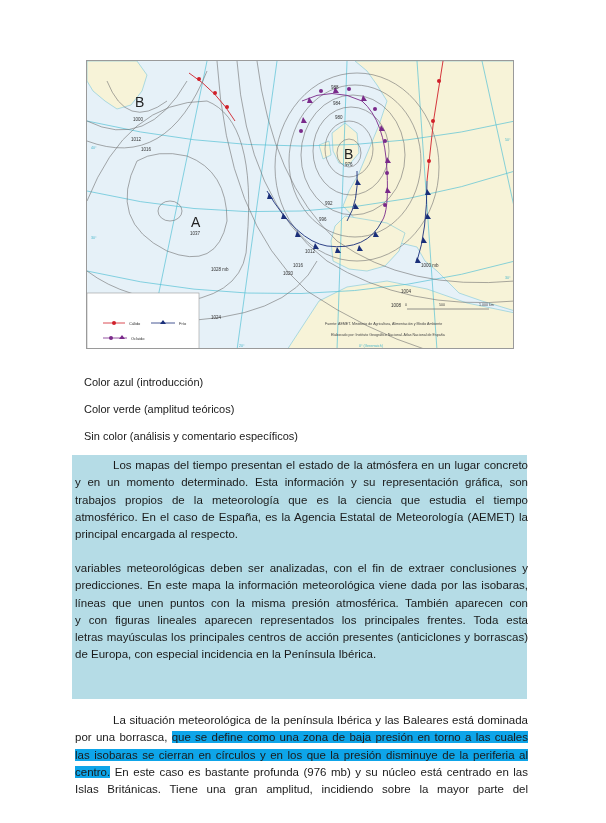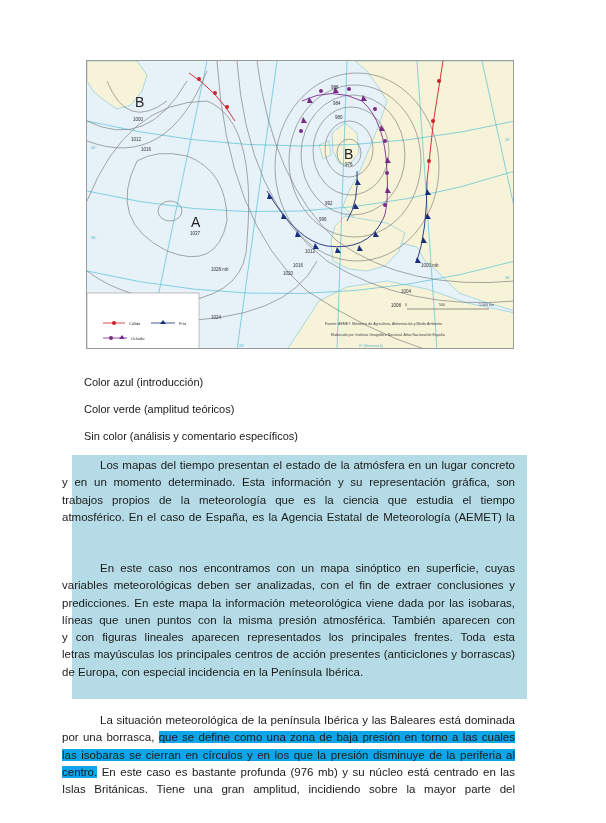--- a/index.html
+++ b/index.html
@@ -11,21 +11,21 @@
   .legend-label { font-size: 4px; fill: #333; }
   .iso-label { font-size: 4.5px; fill: #333; }
   .center-letter { font-size: 14px; fill: #222; }
   .credit { font-size: 3.6px; fill: #444; }
   .coord { font-size: 3.6px; fill: #4bb8cc; }
 
   .legend-notes { position: absolute; left: 74px; top: 376px; font-size: 11px; line-height: 13px; }
   .legend-notes div { position: absolute; left: 10px; white-space: nowrap; }
 
   .block { position: absolute; left: 72px; width: 455px; background: #b5dce6; }
-  .para { position: absolute; left: 62px; width: 453px; font-size: 11.5px; line-height: 17.3px;
+  .para { position: absolute; left: 75px; width: 453px; font-size: 11.5px; line-height: 17.3px;
           text-align: justify; text-align-last: left; }
   .para .indent { display: inline-block; width: 38px; }
   .hl-green { background: #0ea5e9; }
   .justify-full { text-align-last: justify; }
 </style>
 </head>
 <body>
 
 <div class="map">
   <svg width="428" height="289" viewBox="0 0 428 289">
@@ -176,24 +176,24 @@
   <div style="top:54px">Sin color (análisis y comentario específicos)</div>
 </div>
 
 <div class="block" style="top:455px; height:244px;"></div>
 
 <div class="para" style="top:457px;">
   <div class="justify-full"><span class="indent"></span><span>Los mapas del tiempo presentan el estado de la atmósfera en un lugar concreto</span></div>
   <div class="justify-full">y en un momento determinado. Esta información y su representación gráfica, son</div>
   <div class="justify-full">trabajos propios de la meteorología que es la ciencia que estudia el tiempo</div>
   <div class="justify-full">atmosférico. En el caso de España, es la Agencia Estatal de Meteorología (AEMET) la</div>
+  <div>principal encargada al respecto.</div>
 </div>
 
 <div class="para" style="top:560px;">
-  <div class="justify-full"><span class="indent"></span><span>En este caso nos encontramos con un mapa sinóptico en superficie, cuyas</span></div>
   <div class="justify-full">variables meteorológicas deben ser analizadas, con el fin de extraer conclusiones y</div>
   <div class="justify-full">predicciones.  En este mapa la información meteorológica viene dada por las isobaras,</div>
   <div class="justify-full">líneas que unen puntos con la misma presión atmosférica. También aparecen con</div>
   <div class="justify-full">y con figuras lineales aparecen representados los principales frentes. Toda esta</div>
   <div class="justify-full">letras mayúsculas los principales centros de acción presentes (anticiclones y borrascas)</div>
   <div>de Europa, con especial incidencia en la Península Ibérica.</div>
 </div>
 
 <div class="para" style="top:712px;">
   <div class="justify-full"><span class="indent"></span><span>La situación meteorológica de la península Ibérica y las Baleares está dominada</span></div>

